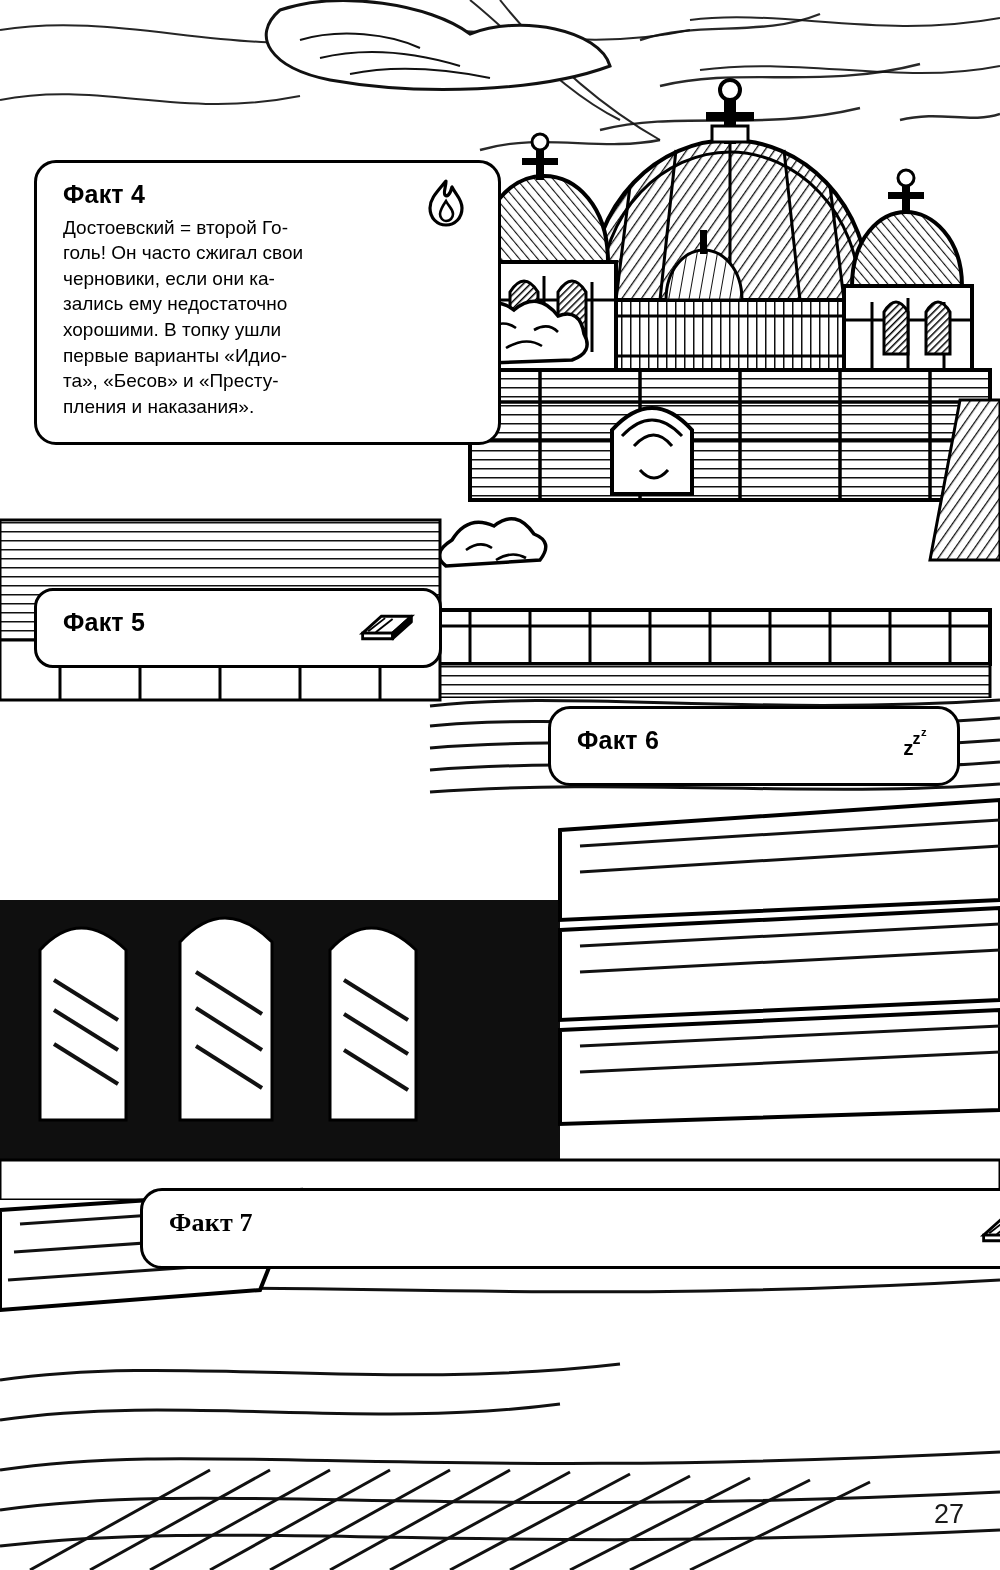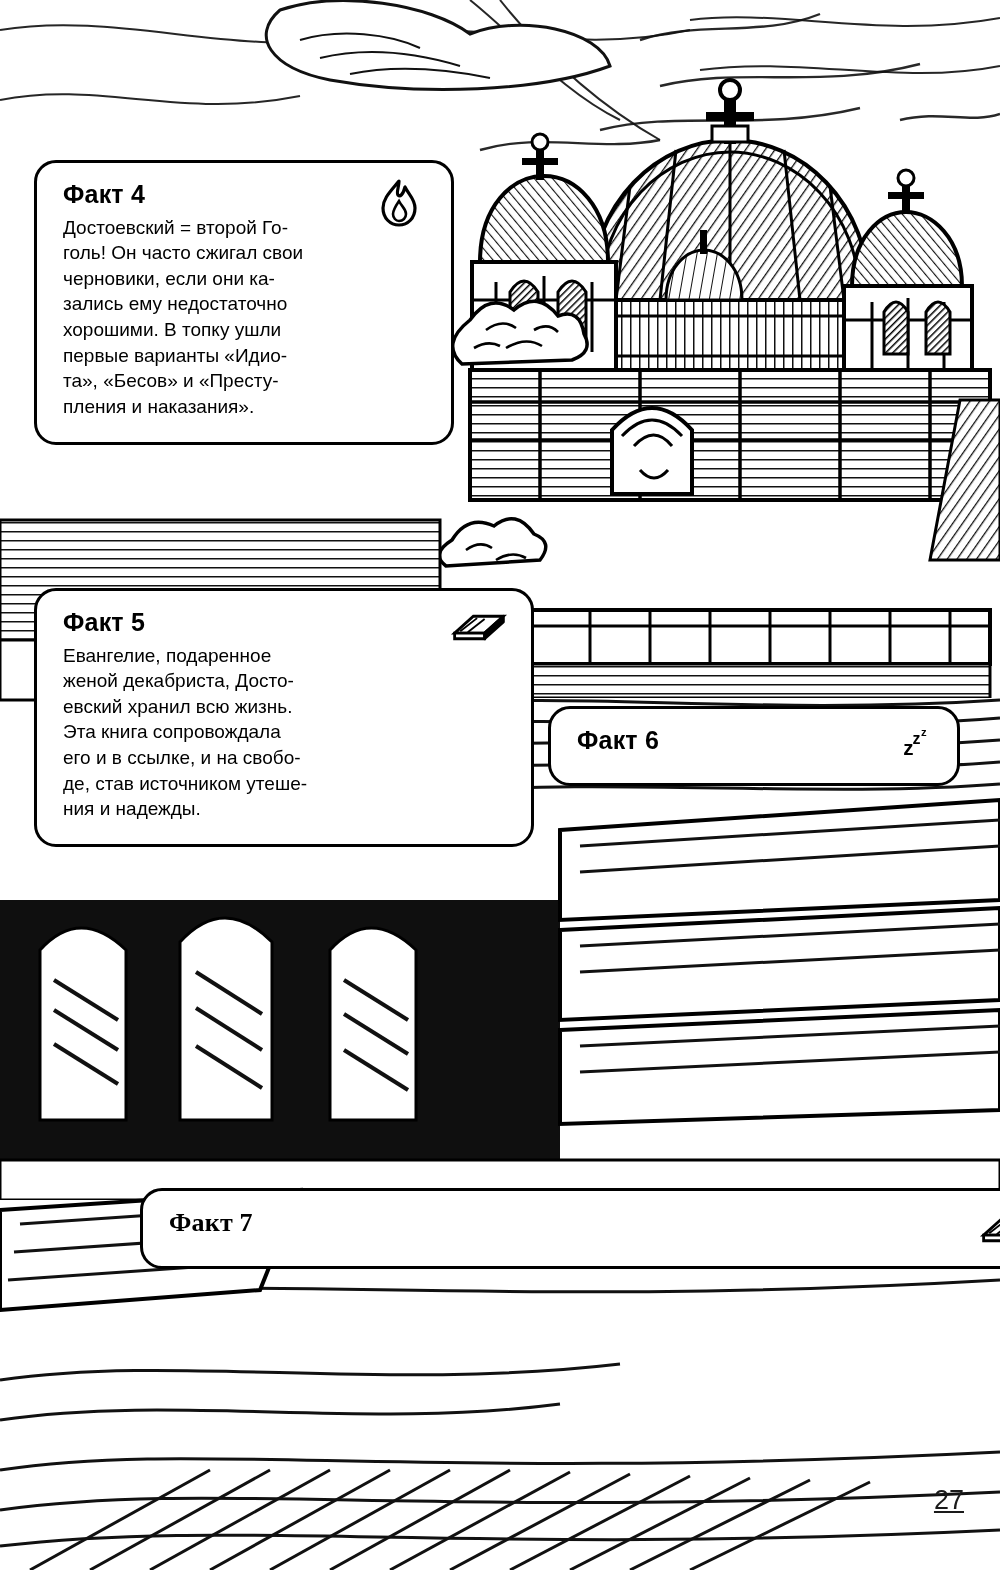--- a/index.html
+++ b/index.html
@@ -54,38 +54,37 @@
   .fact-icon {
     position: absolute;
     top: 14px;
     right: 22px;
     width: 60px;
     height: 52px;
   }
   .fact-icon svg { display: block; }
 
   
-  #card-4 { left: 34px;  top: 160px;  width: 420px; }
-  #card-5 { left: 34px;  top: 588px;  width: 500px; }
+  #card-4 { left: 34px;  top: 160px;  width: 467px; }
+  #card-5 { left: 34px;  top: 588px;  width: 408px; border-radius: 19px; }
   #card-6 { left: 548px; top: 706px;  width: 412px; }
   #card-7 { left: 140px; top: 1188px; width: 929px; font-family: Liberation Serif, serif; }
 
   #card-7 .fact-text { font-size: 26px; line-height: 1.38; }
   #card-7 .fact-title { font-size: 26px; }
   #card-7 .fact-icon { right: 28px; top: 16px; }
 
   
   .page-number {
     position: absolute;
     right: 36px;
-    bottom: 54px;
+    bottom: 40px;
     font-size: 27px;
     color: #1a1a1a;
     font-family: "Liberation Sans", sans-serif;
-    text-decoration: underline;
   }
 </style>
 </head>
 <body>
 
 <div class="page">
 
   <div class="bg">
     <svg viewBox="0 0 1000 1570" xmlns="http://www.w3.org/2000/svg">
       <defs>
@@ -361,27 +360,20 @@
     <div class="fact-icon">
       <svg viewBox="0 0 64 46" xmlns="http://www.w3.org/2000/svg">
         <path d="M6,30 L26,12 L58,12 L38,30 Z" fill="#fff" stroke="#000" stroke-width="3"></path>
         <path d="M6,30 L6,36 L38,36 L38,30 Z" fill="#fff" stroke="#000" stroke-width="3"></path>
         <path d="M38,30 L58,12 L58,18 L38,36 Z" fill="#000" stroke="#000" stroke-width="3" stroke-linejoin="round"></path>
         <path d="M12,28 L30,14" stroke="#000" stroke-width="2"></path>
         <path d="M20,29 L38,15" stroke="#000" stroke-width="2"></path>
       </svg>
     </div>
     <p class="fact-title">Факт 5</p>
-    <p class="fact-text">Евангелие, подаренное
-женой декабриста, Досто-
-евский хранил всю жизнь.
-Эта книга сопровождала
-его и в ссылке, и на свобо-
-де, став источником утеше-
-ния и надежды.</p>
   </div>
 
   <div class="fact-card" id="card-6">
     <div class="fact-icon">
       <svg viewBox="0 0 64 46" xmlns="http://www.w3.org/2000/svg">
         <text x="30" y="34" font-family="Liberation Sans, sans-serif" font-size="22" font-weight="bold" fill="#000">z</text>
         <text x="40" y="22" font-family="Liberation Sans, sans-serif" font-size="17" font-weight="bold" fill="#000">z</text>
         <text x="49" y="14" font-family="Liberation Sans, sans-serif" font-size="12" font-weight="bold" fill="#000">z</text>
       </svg>
     </div>

